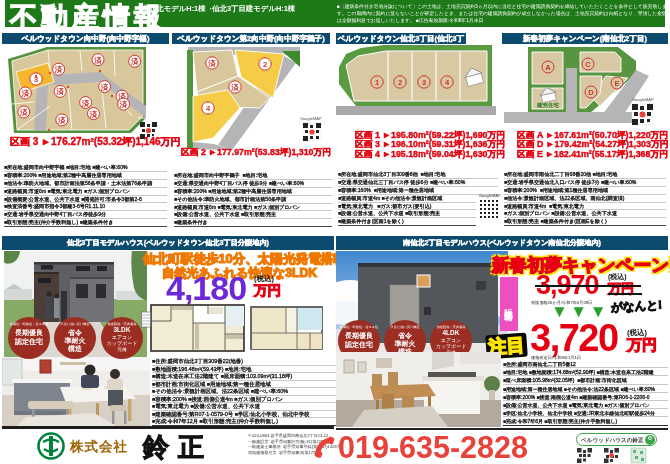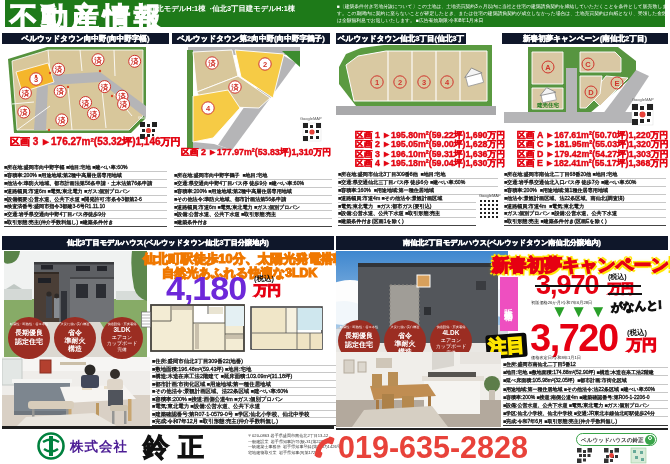--- a/index.html
+++ b/index.html
@@ -1,18 +1,18 @@
 <!DOCTYPE html>
 <html><head><meta charset="utf-8">
 <style>
 *{margin:0;padding:0;box-sizing:border-box}
 html,body{width:670px;height:464px;background:#fff;overflow:hidden}
 body{font-family:"Liberation Sans",sans-serif;position:relative}
 .ab{position:absolute}
-.gbar{background:#0f172a;color:#fff;font-weight:bold;text-align:center;-webkit-text-stroke:0.4px #fff}
+.gbar{background:#0c4a6e;color:#fff;font-weight:bold;text-align:center;-webkit-text-stroke:0.4px #fff}
 .price{color:#e30613;font-weight:bold;white-space:nowrap;-webkit-text-stroke:0.4px #e30613}
 .spec{color:#1a1a1a;font-size:5.1px;line-height:7.9px;white-space:nowrap;-webkit-text-stroke:0.3px #1a1a1a}
 .spec div{border-bottom:1px solid #c8c8c8;height:7.9px;overflow:hidden}
 </style></head>
 <body>
 
 <div class="ab gbar" style="left:5px;top:0;width:660px;height:27px;background:#1e7a19"></div>
 
 <div class="ab" style="left:10px;top:-1px;font-size:27px;font-weight:bold;color:#fff;letter-spacing:4px;-webkit-text-stroke:1.2px #fff">不動産情報</div>
 
@@ -318,42 +318,40 @@
 <div>■交通:県交通向中野4丁目バス停 徒歩9分&nbsp;■建ぺい率:60%</div>
 <div>■容積率:200%&nbsp;■用途地域:第2種中高層住居専用地域</div>
 <div>■その他法令:準防火地域、都市計画法第56条申請</div>
 <div>■道路幅員:市道6m&nbsp;■電気:東北電力&nbsp;■ガス:個別プロパン</div>
 <div>■設備:公営水道、公共下水道&nbsp;■取引形態:売主</div>
 <div style="border-bottom:1.5px solid #444">■建築条件付き</div>
 </div>
 
 <div class="ab price" style="left:355px;top:131px;font-size:8.8px;line-height:9.3px">
 <div>区画 1 ►195.80m²(59.22坪)1,690万円</div>
-<div>区画 2 ►195.05m²(59.00坪)1,628万円</div>
 <div>区画 3 ►196.10m²(59.31坪)1,636万円</div>
 <div>区画 4 ►195.18m²(59.04坪)1,630万円</div>
 </div>
 
 <div class="ab spec" style="left:338px;top:171px;width:160px">
 <div>■所在地:盛岡市仙北3丁目309番8他&nbsp;&nbsp;■地目:宅地</div>
 <div>■交通:県交通仙北三丁目バス停 徒歩6分&nbsp;■建ぺい率:60%</div>
 <div>■容積率:160%&nbsp;&nbsp;■用途地域:第一種住居地域</div>
 <div style="width:138px">■道路幅員:市道4m&nbsp;■その他法令:景観計画区域</div>
 <div style="width:138px">■電気:東北電力&nbsp;&nbsp;&nbsp;■ガス:都市ガス(要引込)</div>
 <div style="width:138px">■設備:公営水道、公共下水道&nbsp;■取引形態:売主</div>
 <div style="width:138px;border-bottom:1.5px solid #444">■建築条件付き(区画1を除く)</div>
 </div>
 
 <div class="ab" style="left:479px;top:193px;width:20px;height:6px;font-size:4px;color:#333">GoogleMAP</div>
 <div class="ab" style="left:480px;top:199px;width:19px;height:19px;background:
 repeating-linear-gradient(0deg,#111 0 2px,#fff 2px 4px),repeating-linear-gradient(90deg,#111 0 2px,#fff 2px 4px);background-blend-mode:screen"></div>
 
 <div class="ab price" style="left:517px;top:131px;font-size:8.8px;line-height:9.3px">
 <div>区画 A ►167.61m²(50.70坪)1,220万円</div>
-<div>区画 C ►181.95m²(55.03坪)1,320万円</div>
 <div>区画 D ►179.42m²(54.27坪)1,303万円</div>
 <div>区画 E ►182.41m²(55.17坪)1,368万円</div>
 </div>
 
 <div class="ab spec" style="left:504px;top:171px;width:162px">
 <div>■所在地:盛岡市南仙北二丁目68番20他&nbsp;■地目:宅地</div>
 <div>■交通:岩手県交通仙北入口バス停 徒歩7分&nbsp;■建ぺい率:60%</div>
 <div>■容積率:200%&nbsp;&nbsp;■用途地域:第1種住居専用地域</div>
 <div>■他法令:景観計画区域、法22条区域、南仙北(調査済)</div>
 <div>■道路幅員:市道4m&nbsp;&nbsp;■電気:東北電力</div>
@@ -665,21 +663,21 @@
 
 <div class="ab" style="left:336px;top:428px;width:332px;height:2px;background:#222"></div>
 
 <svg class="ab" style="left:37px;top:432px" width="28" height="28" viewBox="0 0 28 28">
 <circle cx="14" cy="14" r="12.5" fill="none" stroke="#00813e" stroke-width="2.6"></circle>
 <rect x="12" y="4" width="4" height="20" fill="#00813e"></rect>
 <path d="M6,10 q8,-5 16,0" stroke="#00813e" stroke-width="2.4" fill="none"></path>
 <path d="M7,17 q7,5 14,0" stroke="#00813e" stroke-width="2.4" fill="none"></path>
 </svg>
 
-<div class="ab" style="left:70px;top:438px;font-size:13.5px;font-weight:bold;color:#4c1d95;letter-spacing:1px">株式会社</div>
+<div class="ab" style="left:70px;top:438px;font-size:13.5px;font-weight:bold;color:#a16207;letter-spacing:1px">株式会社</div>
 <div class="ab" style="left:143px;top:430px;font-size:26px;font-weight:900;color:#111;letter-spacing:9px;white-space:nowrap;-webkit-text-stroke:1px #111">鈴正</div>
 
 <div class="ab" style="left:248px;top:433px;font-size:4.1px;line-height:5.6px;color:#333;white-space:nowrap">
 <div>〒020-0863 岩手県盛岡市南仙北2丁目13-12</div>
 <div>一般建設業&nbsp;&nbsp;岩手県知事許可(般-31)第2239号</div>
 <div>一級建築士事務所&nbsp;&nbsp;岩手県知事登録(第2907)1426号</div>
 <div>宅地建物取引業&nbsp;&nbsp;岩手県知事(9)第1729号</div>
 </div>
 
 <svg class="ab" style="left:314px;top:436px" width="22" height="24" viewBox="0 0 22 24">

